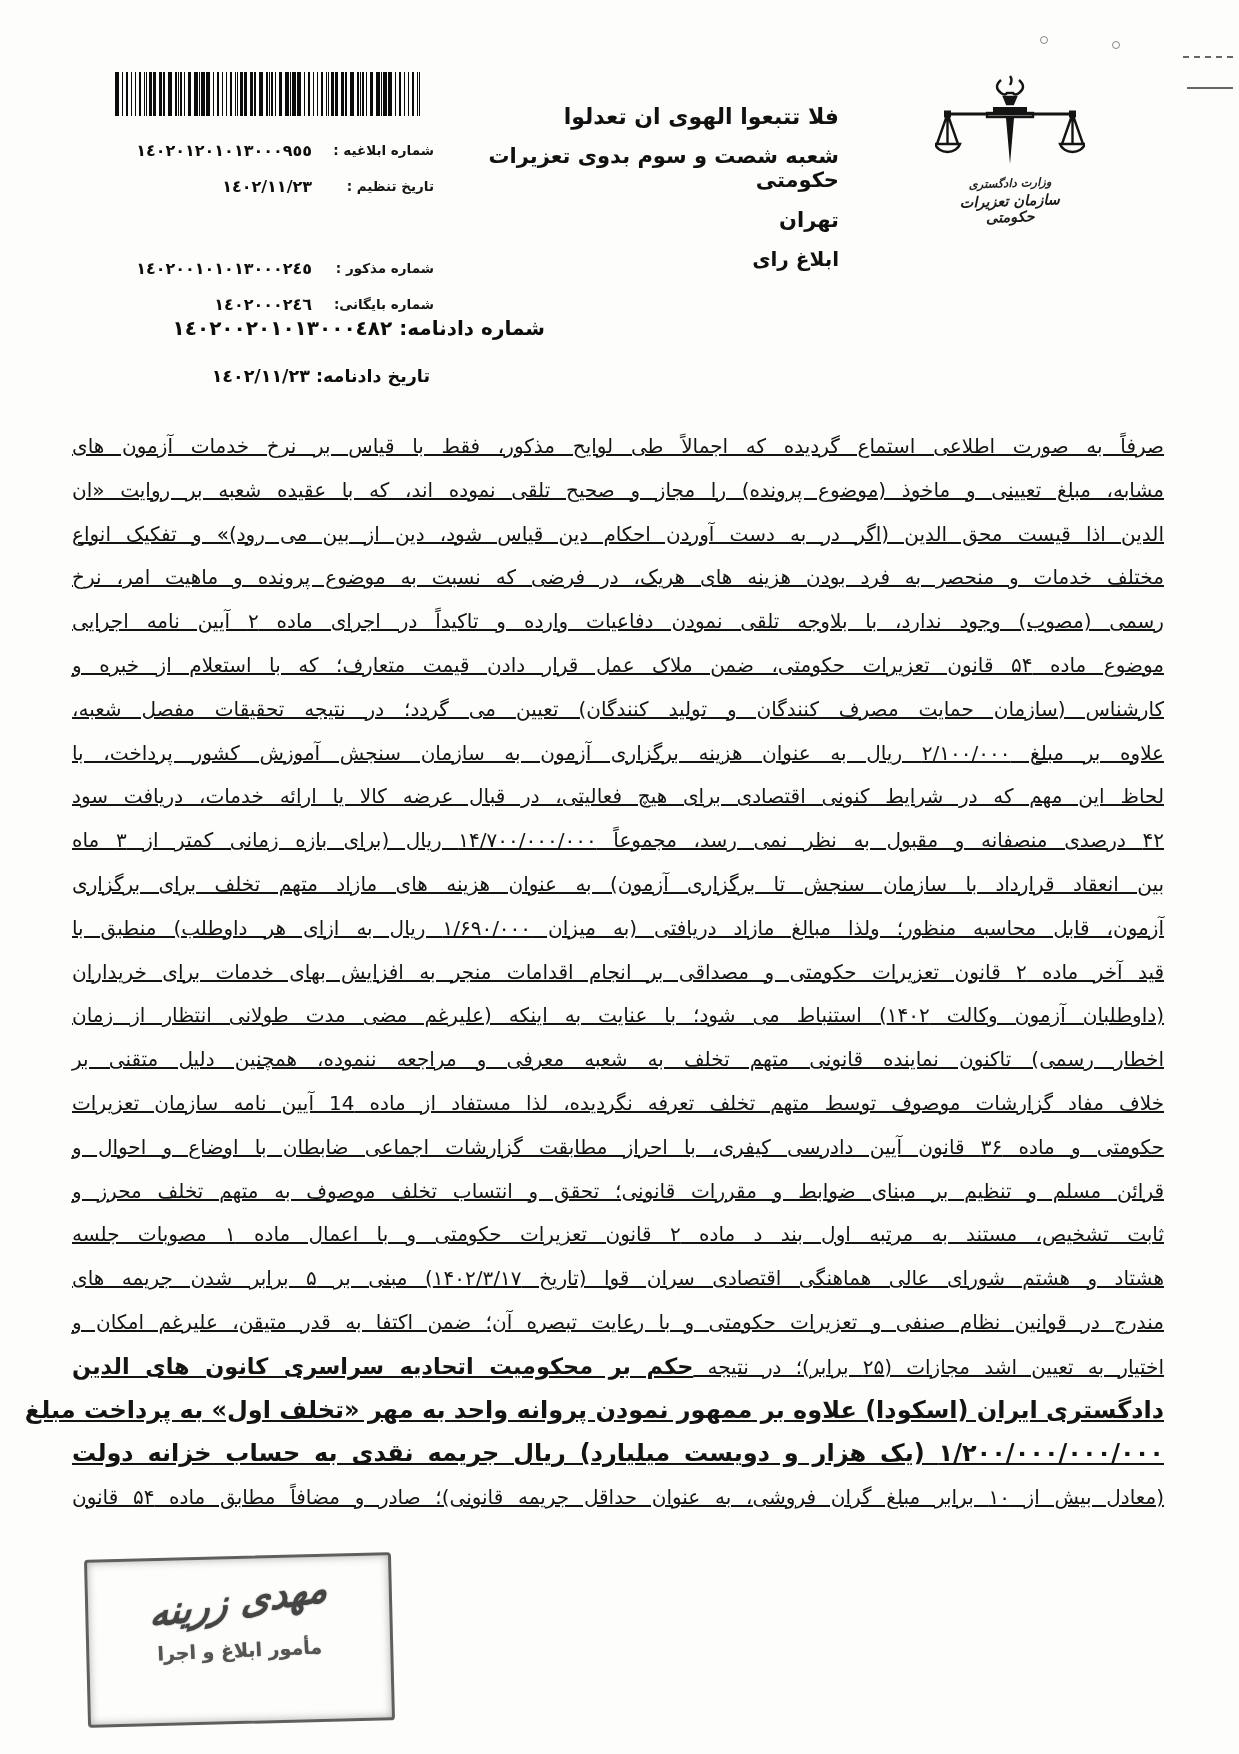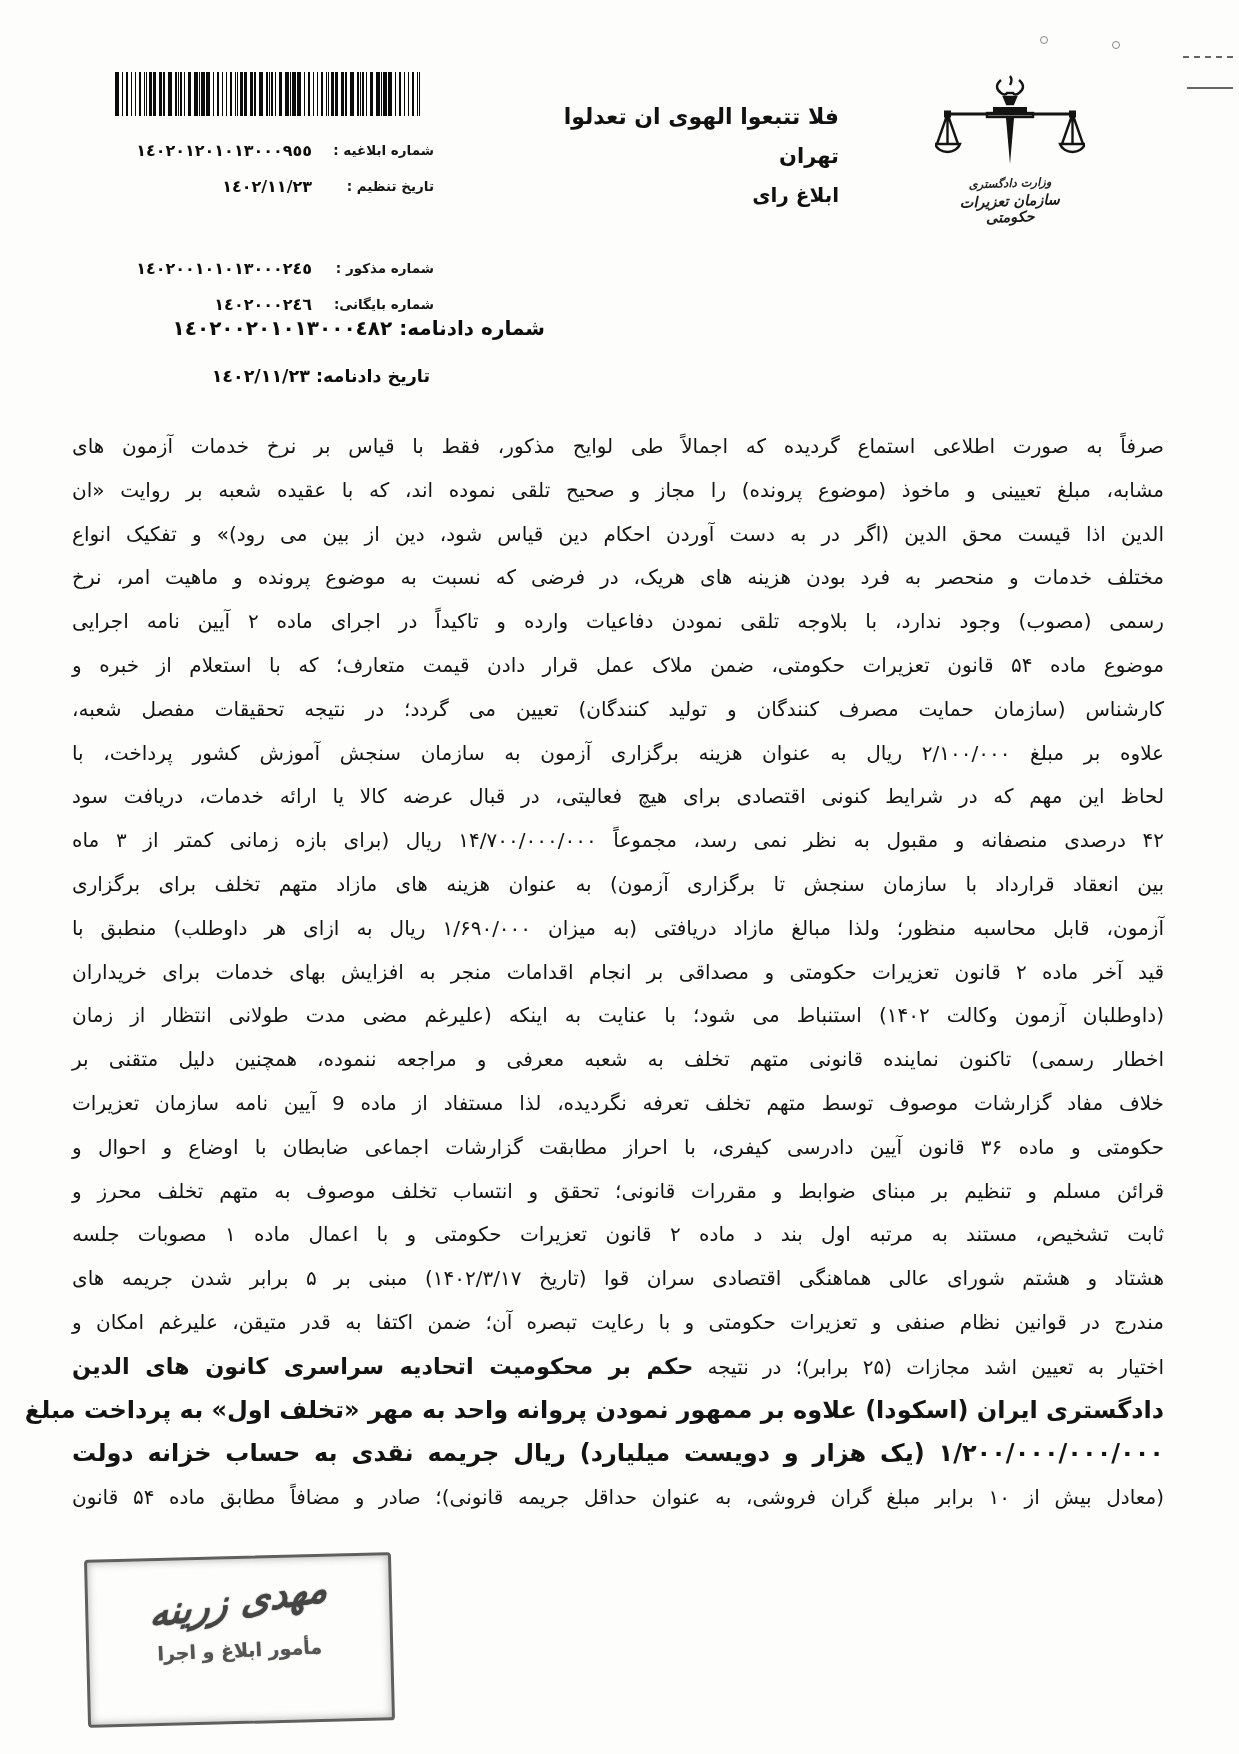--- a/index.html
+++ b/index.html
@@ -62,21 +62,21 @@
   .logo-org{font-size:14.5px;font-style:italic;font-weight:700;color:#1b1b1b;transform:rotate(-2deg);margin-top:3px;}
 
   
   .ruling-body{position:absolute;right:75px;left:72px;top:425px;}
   .body-line{
     height:43.8px;line-height:43.8px;
     font-size:20px;color:#141414;
     text-align:justify;text-align-last:justify;
     white-space:nowrap;
   }
-  .body-line span{display:inline;}
+  .body-line span{display:inline;text-decoration:underline;}
   .seg-bold{font-weight:700;font-size:1.12em;}
   .body-line.large{font-size:24px;font-weight:700;}
   .body-line.large .seg-bold{font-size:1em;}
 
   
   .stamp{
     position:absolute;left:86px;top:1556px;width:307px;height:168px;
     border:3.5px solid rgba(50,50,50,.78);
     border-radius:4px;box-sizing:border-box;
     transform:rotate(-1.4deg);
@@ -275,20 +275,21 @@
     <span>شماره دادنامه:</span>
     <span class="num">١٤٠٢٠٠٢٠١٠١٣٠٠٠٤٨٢</span>
   </div>
   <div class="verdict-date-line">
     <span>تاریخ دادنامه:</span>
     <span class="num">١٤٠٢/١١/٢٣</span>
   </div>
 
   <div class="center-head">
     <div class="ch-quote">فلا تتبعوا الهوی ان تعدلوا</div>
+    <div class="ch-branch">شعبه شصت و سوم بدوی تعزیرات حکومتی</div>
     <div class="ch-city">تهران</div>
     <div class="ch-doctype">ابلاغ رای</div>
   </div>
 
   <div class="logo">
     <span>
       <svg width="150" height="102" viewBox="0 0 150 102">
         <g stroke="#141414" fill="none" stroke-width="2.4">
 
           <path d="M75 4 q3 4 0 9"></path>
@@ -328,21 +329,21 @@
       <div class="body-line"><span>موضوع ماده ۵۴ قانون تعزیرات حکومتی، ضمن ملاک عمل قرار دادن قیمت متعارف؛ که با استعلام از خبره و</span></div>
       <div class="body-line"><span>کارشناس (سازمان حمایت مصرف کنندگان و تولید کنندگان) تعیین می گردد؛ در نتیجه تحقیقات مفصل شعبه،</span></div>
       <div class="body-line"><span>علاوه بر مبلغ ۲/۱۰۰/۰۰۰ ریال به عنوان هزینه برگزاری آزمون به سازمان سنجش آموزش کشور پرداخت، با</span></div>
       <div class="body-line"><span>لحاظ این مهم که در شرایط کنونی اقتصادی برای هیچ فعالیتی، در قبال عرضه کالا یا ارائه خدمات، دریافت سود</span></div>
       <div class="body-line"><span>۴۲ درصدی منصفانه و مقبول به نظر نمی رسد، مجموعاً ۱۴/۷۰۰/۰۰۰/۰۰۰ ریال (برای بازه زمانی کمتر از ۳ ماه</span></div>
       <div class="body-line"><span>بین انعقاد قرارداد با سازمان سنجش تا برگزاری آزمون) به عنوان هزینه های مازاد متهم تخلف برای برگزاری</span></div>
       <div class="body-line"><span>آزمون، قابل محاسبه منظور؛ ولذا مبالغ مازاد دریافتی (به میزان ۱/۶۹۰/۰۰۰ ریال به ازای هر داوطلب) منطبق با</span></div>
       <div class="body-line"><span>قید آخر ماده ۲ قانون تعزیرات حکومتی و مصداقی بر انجام اقدامات منجر به افزایش بهای خدمات برای خریداران</span></div>
       <div class="body-line"><span>(داوطلبان آزمون وکالت ۱۴۰۲) استنباط می شود؛ با عنایت به اینکه (علیرغم مضی مدت طولانی انتظار از زمان</span></div>
       <div class="body-line"><span>اخطار رسمی) تاکنون نماینده قانونی متهم تخلف به شعبه معرفی و مراجعه ننموده، همچنین دلیل متقنی بر</span></div>
-      <div class="body-line"><span>خلاف مفاد گزارشات موصوف توسط متهم تخلف تعرفه نگردیده، لذا مستفاد از ماده 9 آیین نامه سازمان تعزیرات</span></div>
+      <div class="body-line"><span>خلاف مفاد گزارشات موصوف توسط متهم تخلف تعرفه نگردیده، لذا مستفاد از ماده 14 آیین نامه سازمان تعزیرات</span></div>
       <div class="body-line"><span>حکومتی و ماده ۳۶ قانون آیین دادرسی کیفری، با احراز مطابقت گزارشات اجماعی ضابطان با اوضاع و احوال و</span></div>
       <div class="body-line"><span>قرائن مسلم و تنظیم بر مبنای ضوابط و مقررات قانونی؛ تحقق و انتساب تخلف موصوف به متهم تخلف محرز و</span></div>
       <div class="body-line"><span>ثابت تشخیص، مستند به مرتبه اول بند د ماده ۲ قانون تعزیرات حکومتی و با اعمال ماده ۱ مصوبات جلسه</span></div>
       <div class="body-line"><span>هشتاد و هشتم شورای عالی هماهنگی اقتصادی سران قوا (تاریخ ۱۴۰۲/۳/۱۷) مبنی بر ۵ برابر شدن جریمه های</span></div>
       <div class="body-line"><span>مندرج در قوانین نظام صنفی و تعزیرات حکومتی و با رعایت تبصره آن؛ ضمن اکتفا به قدر متیقن، علیرغم امکان و</span></div>
       <div class="body-line"><span>اختیار به تعیین اشد مجازات (۲۵ برابر)؛ در نتیجه </span><span class="seg-bold">حکم بر محکومیت اتحادیه سراسری کانون های الدین</span></div>
       <div class="body-line large"><span class="seg-bold">دادگستری ایران (اسکودا) علاوه بر ممهور نمودن پروانه واحد به مهر «تخلف اول» به پرداخت مبلغ</span></div>
       <div class="body-line large"><span class="seg-bold">۱/۲۰۰/۰۰۰/۰۰۰/۰۰۰ (یک هزار و دویست میلیارد) ریال جریمه نقدی به حساب خزانه دولت</span></div>
       <div class="body-line"><span>(معادل بیش از ۱۰ برابر مبلغ گران فروشی، به عنوان حداقل جریمه قانونی)؛ صادر و مضافاً مطابق ماده ۵۴ قانون</span></div>
     </div>

